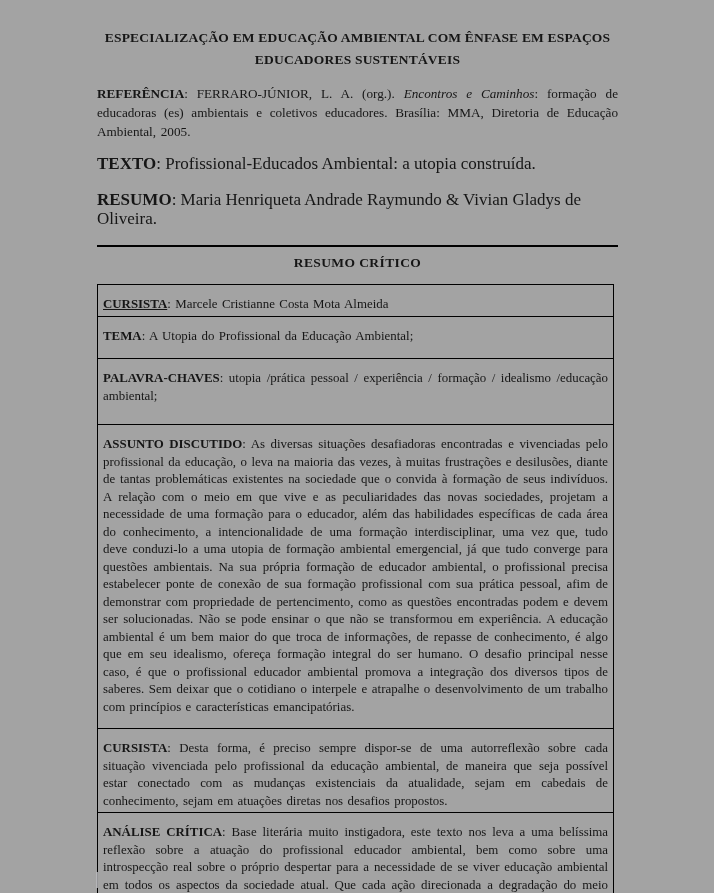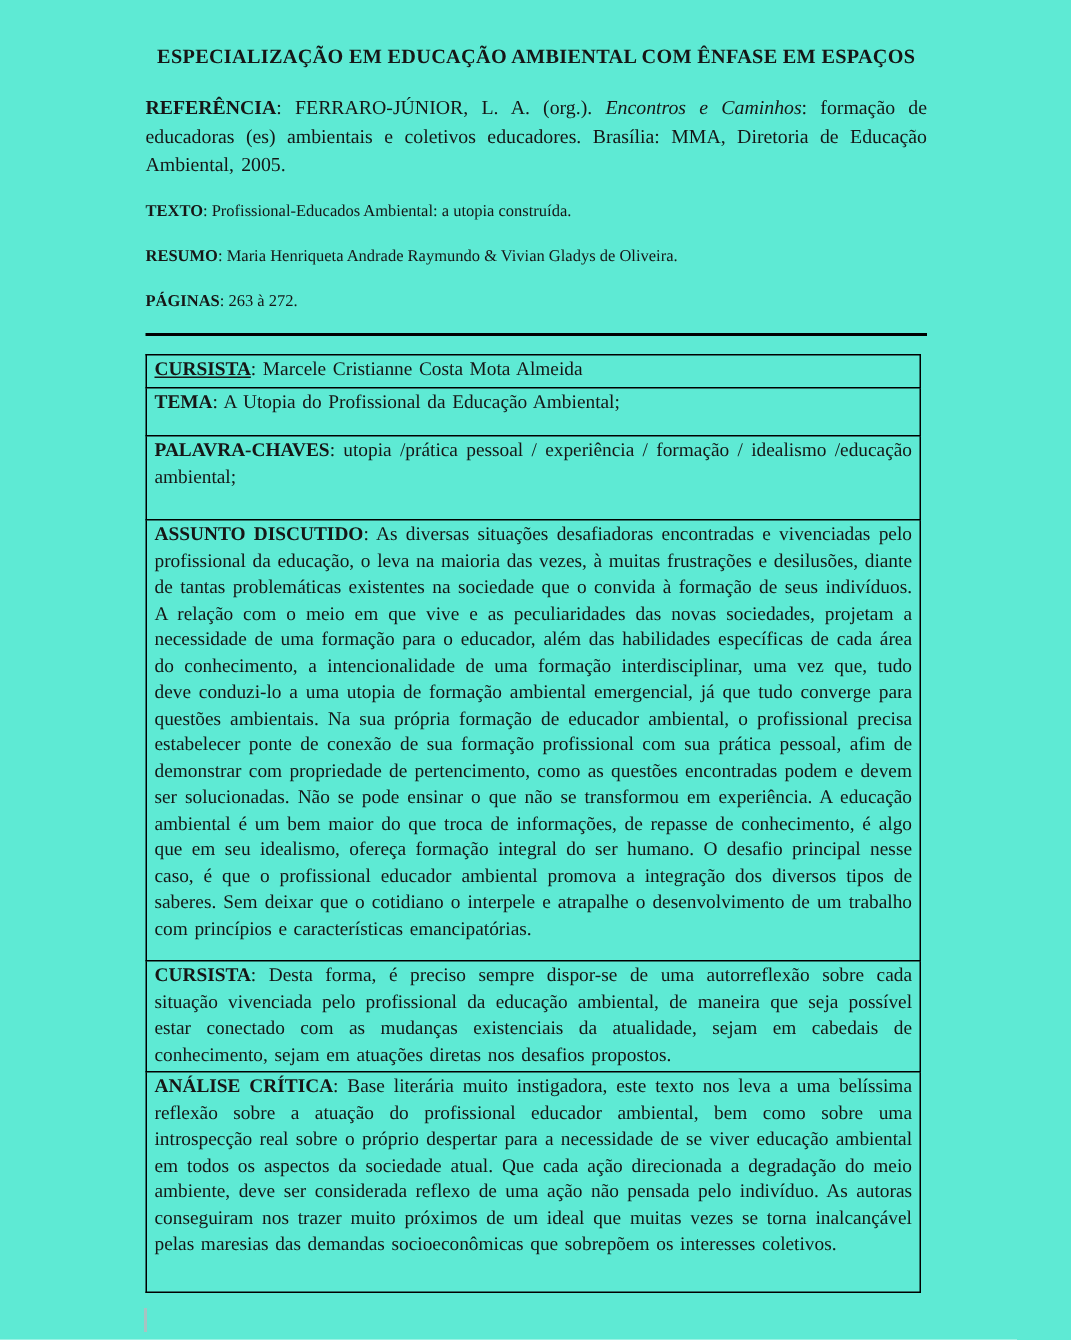--- a/index.html
+++ b/index.html
@@ -2,47 +2,47 @@
 <html><head>
 <meta charset="utf-8">
 <style>
   html,body{margin:0;padding:0;}
   body{
     width:714px;height:893px;background:#ffffff;
     font-family:"Liberation Serif","DejaVu Serif",serif;
     color:#161616;
     overflow:hidden;
   }
-  .page{position:relative;width:714px;height:893px;background:#5eead4;}
+  .page{position:relative;width:714px;height:893px;background:#a3a3a3;}
   .content{position:absolute;left:97px;top:0;width:521px;}
   .doc-title{
     margin-top:27px;text-align:center;font-weight:bold;
     font-size:13.5px;line-height:22px;letter-spacing:0.2px;
   }
   .para{
     text-align:justify;font-size:13.2px;line-height:19px;
     word-spacing:1.5px;
   }
   .ref-para{}
-  .field{margin-top:6px;font-size:11px;line-height:19px;}
+  .field{margin-top:6px;font-size:17px;line-height:19px;}
   .lbl{font-weight:bold;}
   .italic{font-style:italic;}
   .thick-rule{
     margin-top:4px;height:0;border-top:2.6px solid #000;width:521px;
   }
   .section-heading{
     margin-top:7px;text-align:center;font-weight:bold;
     font-size:13.5px;letter-spacing:0.4px;line-height:18px;
   }
   table.resumo{
     margin-top:12px;width:517px;border-collapse:collapse;
   }
   table.resumo td{
     border:1.2px solid #000;
-    padding:1px 5px 2px 5px;
+    padding:11px 5px 2px 5px;
     font-size:12.9px;line-height:17.5px;
     text-align:justify;vertical-align:top;
     word-spacing:1.2px;
   }
   tr.r-cursista td{height:18px;}
   tr.r-tema td{height:28px;}
   tr.r-palavra td{height:52px;}
   tr.r-assunto td{height:290px;}
   tr.r-conclusao td{height:66px;}
   tr.r-analise td{height:143px;}
@@ -53,32 +53,33 @@
   }
 </style>
 </head>
 <body>
 
 <div class="page">
   <div class="content">
 
     <div class="doc-title">
       <div>ESPECIALIZAÇÃO EM EDUCAÇÃO AMBIENTAL COM ÊNFASE EM ESPAÇOS</div>
+      <div>EDUCADORES SUSTENTÁVEIS</div>
     </div>
 
     <p class="para ref-para"><span class="lbl">REFERÊNCIA</span><span>: FERRARO-JÚNIOR, L. A. (org.). </span><span class="italic">Encontros e Caminhos</span><span>: formação de educadoras (es) ambientais e coletivos educadores. Brasília: MMA, Diretoria de Educação Ambiental, 2005.</span></p>
 
     <p class="field"><span class="lbl">TEXTO</span><span>: Profissional-Educados Ambiental: a utopia construída.</span></p>
 
     <p class="field"><span class="lbl">RESUMO</span><span>: Maria Henriqueta Andrade Raymundo &amp; Vivian Gladys de Oliveira.</span></p>
 
-    <p class="field"><span class="lbl">PÁGINAS</span><span>: 263 à 272.</span></p>
 
     <div class="thick-rule"></div>
 
+    <div class="section-heading">RESUMO CRÍTICO</div>
 
     <table class="resumo">
       <tbody>
         <tr class="r-cursista">
           <td><span class="lbl lbl-underline">CURSISTA</span><span>: Marcele Cristianne Costa Mota Almeida</span></td>
         </tr>
         <tr class="r-tema">
           <td><span class="lbl">TEMA</span><span>: A Utopia do Profissional da Educação Ambiental;</span></td>
         </tr>
         <tr class="r-palavra">

